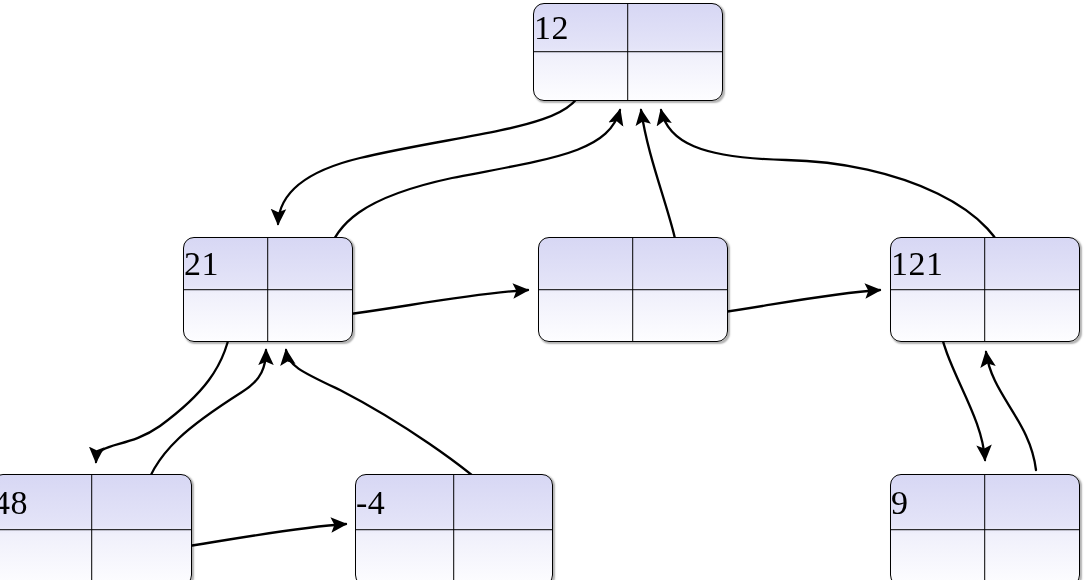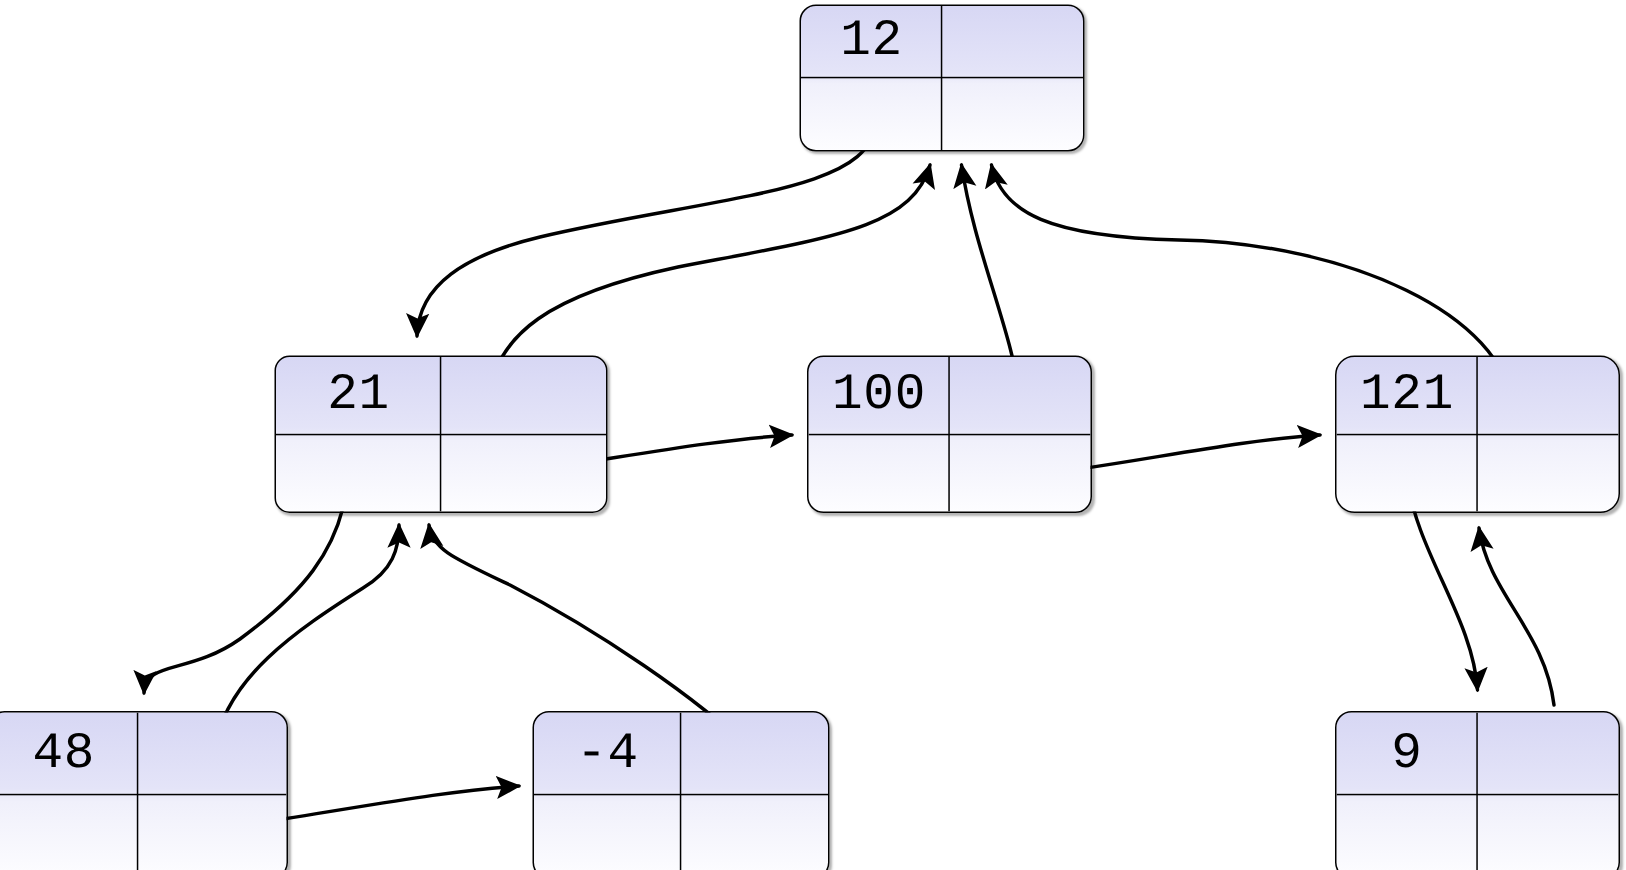--- a/index.html
+++ b/index.html
@@ -45,22 +45,21 @@
   .node-inner {
     position: relative;
     width: 100%;
     height: 100%;
   }
   .cell {
     position: absolute;
     box-sizing: border-box;
     display: flex;
     align-items: center;
-    justify-content: center;
-    font-family: Liberation Mono, monospace;
+    justify-content: flex-start;
   }
   .cell-tl { left: 0; top: 0; width: 50%; height: 50%; }
   .cell-tr { left: 50%; top: 0; width: 50%; height: 50%; }
   .cell-bl { left: 0; top: 50%; width: 50%; height: 50%; }
   .cell-br { left: 50%; top: 50%; width: 50%; height: 50%; }
 
   .rule-h {
     position: absolute;
     left: 0;
     width: 100%;
@@ -141,59 +140,56 @@
           <span class="value"></span>
         </div>
         <div class="cell cell-br">
           <span class="value"></span>
         </div>
         <div class="rule-h"></div>
         <div class="rule-v"></div>
       </div>
     </div>
 
-    <div class="node" style="left:183px; top:237px; width:222px; height:105px;border-radius:10px;">
+    <div class="node" style="left:183px; top:237px; width:170px; height:105px;">
       <div class="node-inner">
         <div class="cell cell-tl">
           <span class="value">21</span>
         </div>
         <div class="cell cell-tr">
           <span class="value"></span>
         </div>
         <div class="cell cell-bl">
           <span class="value"></span>
         </div>
         <div class="cell cell-br">
           <span class="value"></span>
         </div>
         <div class="rule-h"></div>
         <div class="rule-v"></div>
       </div>
     </div>
 
     <div class="node" style="left:538px; top:237px; width:190px; height:105px;">
       <div class="node-inner">
-        <div class="cell cell-tl">
-          <span class="value">100</span>
-        </div>
-        <div class="cell cell-tr">
-          <span class="value"></span>
-        </div>
-        <div class="cell cell-bl">
-          <span class="value"></span>
-        </div>
-        <div class="cell cell-br">
-          <span class="value"></span>
-        </div>
-        <div class="rule-h"></div>
-        <div class="rule-v"></div>
-      </div>
-    </div>
-
-    <div class="node" style="left:890px; top:237px; width:190px; height:105px;border-radius:13px;">
+        <div class="cell cell-tr">
+          <span class="value"></span>
+        </div>
+        <div class="cell cell-bl">
+          <span class="value"></span>
+        </div>
+        <div class="cell cell-br">
+          <span class="value"></span>
+        </div>
+        <div class="rule-h"></div>
+        <div class="rule-v"></div>
+      </div>
+    </div>
+
+    <div class="node" style="left:890px; top:237px; width:190px; height:105px;">
       <div class="node-inner">
         <div class="cell cell-tl">
           <span class="value">121</span>
         </div>
         <div class="cell cell-tr">
           <span class="value"></span>
         </div>
         <div class="cell cell-bl">
           <span class="value"></span>
         </div>

